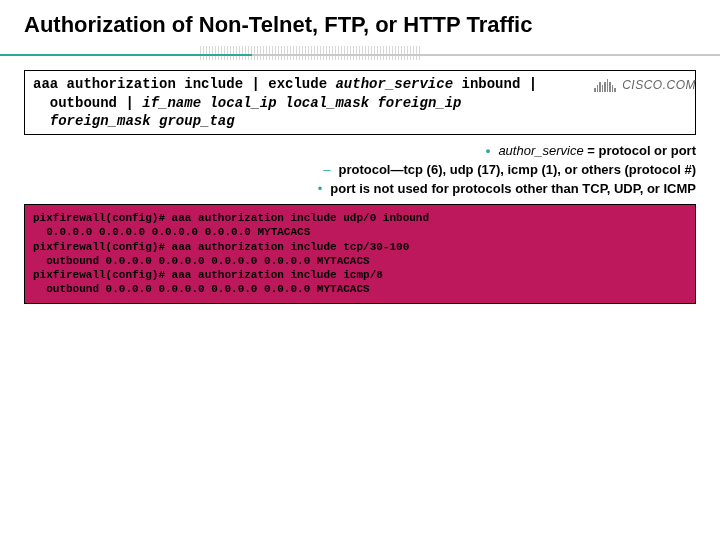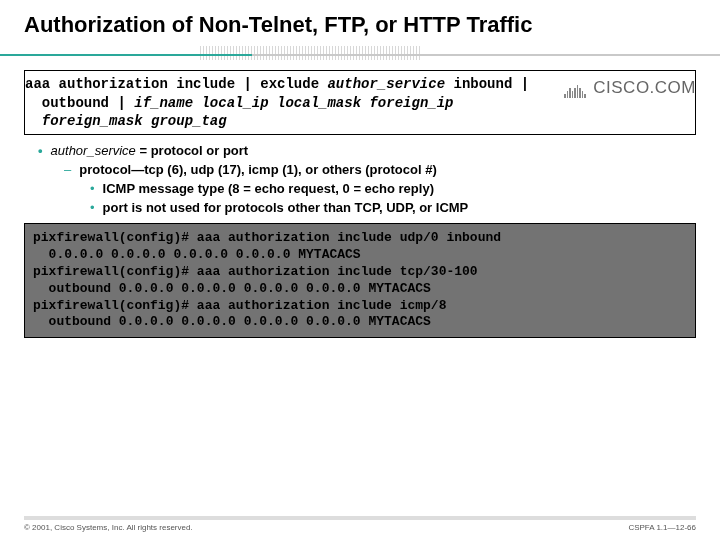--- a/index.html
+++ b/index.html
@@ -38,70 +38,71 @@
   .accent-hatch {
     position: absolute;
     left: 200px; top: 0; width: 220px; height: 14px;
     background: repeating-linear-gradient(90deg, #bdbdbd 0 1px, transparent 1px 3px);
     opacity: 0.6;
   }
   .logo {
     position: absolute;
     right: 24px;
     top: 78px;
-    font-size: 17px;
+    font-size: 12px;
     color: #666;
+    font-style: italic;
     letter-spacing: 0.5px;
   }
   .logo .bars {
     display: inline-block;
     margin-right: 2px;
   }
   .logo .bars span {
     display: inline-block;
     width: 1.5px;
     background: #888;
     margin: 0 0.5px;
     vertical-align: bottom;
   }
   .prompt-label {
     font-size: 13px;
     font-weight: bold;
     margin: 10px 0 2px 0;
   }
   .cmd-box {
     border: 1px solid #000;
-    padding: 4px 0;
+    padding: 4px 8px;
     font-family: "Courier New", monospace;
     font-size: 14px;
     font-weight: bold;
     line-height: 1.3;
     white-space: pre-wrap;
   }
   .cmd-box .kw { font-style: normal; }
   .cmd-box .arg { font-style: italic; font-weight: bold; }
   .bullets {
     margin: 8px 0 8px 10px;
     font-size: 13px;
   }
-  .bullets ul { list-style: none; }
+  .bullets ul { list-style: none; text-align: right; }
   .l1 { margin: 4px 0 4px 4px; }
   .l1::before { content: "•"; color: #2aa89a; font-weight: bold; margin-right: 8px; }
   .l2 { margin: 4px 0 4px 30px; color: #000000; }
   .l2::before { content: "–"; color: #2aa89a; margin-right: 8px; }
   .l3 { margin: 4px 0 4px 56px; }
   .l3::before { content: "•"; color: #2aa89a; margin-right: 8px; }
   .bullets b, .bullets strong { font-weight: bold; }
   .bullets em { font-style: italic; }
   .example-box {
     border: 1px solid #000;
-    background: #737373;
+    background: #be185d;
     padding: 6px 8px;
     font-family: "Courier New", monospace;
-    font-size: 13px;
+    font-size: 11px;
     font-weight: bold;
     line-height: 1.3;
     white-space: pre-wrap;
     margin-top: 4px;
   }
   .footer {
     position: absolute;
     bottom: 8px;
     left: 24px;
     right: 24px;
@@ -134,30 +135,25 @@
 
 
   <div class="cmd-box"><span class="kw">aaa authorization include | exclude </span><span class="arg">author_service</span><span class="kw"> inbound |
   outbound | </span><span class="arg">if_name local_ip local_mask foreign_ip
   foreign_mask group_tag</span></div>
 
   <div class="bullets">
     <ul>
       <li class="l1"><em>author_service</em> <strong>= protocol or port</strong></li>
       <li class="l2"><strong>protocol—tcp (6), udp (17), icmp (1), or others (protocol #)</strong></li>
-      <li class="l3"><strong>ICMP message type (8 = echo request, 0 = echo reply)</strong></li>
       <li class="l3"><strong>port is not used for protocols other than TCP, UDP, or ICMP</strong></li>
     </ul>
   </div>
 
   <div class="example-box">pixfirewall(config)# aaa authorization include udp/0 inbound
   0.0.0.0 0.0.0.0 0.0.0.0 0.0.0.0 MYTACACS
 pixfirewall(config)# aaa authorization include tcp/30-100
   outbound 0.0.0.0 0.0.0.0 0.0.0.0 0.0.0.0 MYTACACS
 pixfirewall(config)# aaa authorization include icmp/8
   outbound 0.0.0.0 0.0.0.0 0.0.0.0 0.0.0.0 MYTACACS</div>
 
-  <div class="footer">
-    <span>© 2001, Cisco Systems, Inc. All rights reserved.</span>
-    <span>CSPFA 1.1—12-66</span>
-  </div>
 
 </div>
 
 </body></html>

